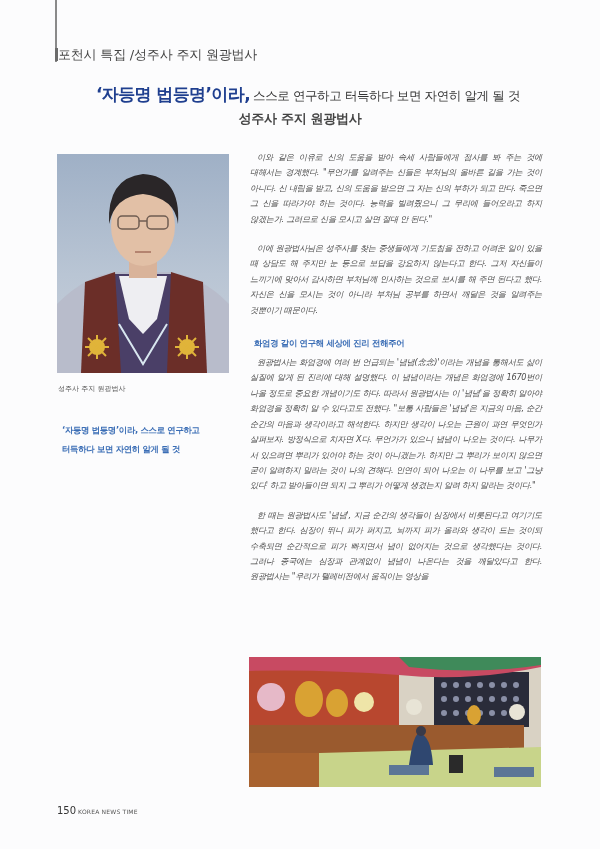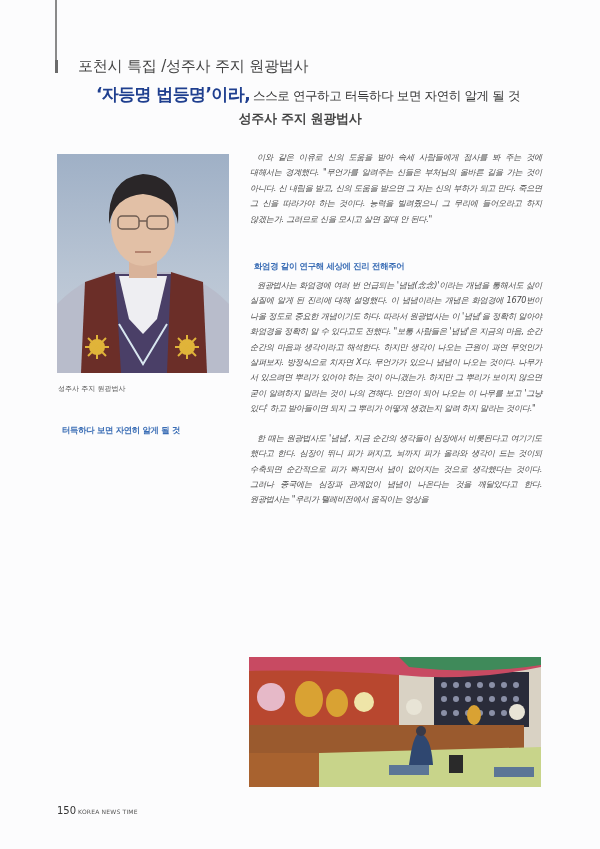--- a/index.html
+++ b/index.html
@@ -2,22 +2,22 @@
 <html><head>
   <meta charset="utf-8">
   <style>
     html, body { margin: 0; padding: 0; }
     body {
       width: 600px; height: 849px; background: #fcfcfd; position: relative; overflow: hidden;
       font-family: "DejaVu Sans", sans-serif; color: #3a3a3a;
     }
     .top-rule { position: absolute; left: 55px; top: 0; width: 2px; height: 62px; background: #8a8a8a; }
     .section-label {
-      position: absolute; left: 55px; top: 60px; font-size: 15px; color: #444;
-      border-left: 3px solid #6b6b6b; padding-left: 20px; line-height: 13px; letter-spacing: -0.2px;
+      position: absolute; left: 55px; top: 48px; font-size: 13px; color: #444;
+      border-left: 3px solid #6b6b6b; padding-left: 0; line-height: 13px; letter-spacing: -0.2px;
     }
     .headline {
       position: absolute; left: 8px; top: 83px; width: 600px; text-align: center; white-space: nowrap;
     }
     .headline .hl-main { font-size: 17px; font-weight: bold; color: #1f3f8f; letter-spacing: -0.6px; }
     .headline .hl-sub { font-size: 12.5px; color: #333; letter-spacing: -0.4px; margin-left: 3px; }
     .byline {
       position: absolute; left: 0; top: 110px; width: 600px; text-align: center;
       font-size: 13px; font-weight: bold; color: #444; letter-spacing: -0.3px;
     }
@@ -95,26 +95,28 @@
       <line x1="82" y1="67" x2="90" y2="67"></line>
     </g>
 
     <line x1="78" y1="98" x2="94" y2="98" stroke="#a5705e" stroke-width="1.5"></line>
   </svg>
 </div>
 <div class="caption">성주사 주지 원광법사</div>
 
 <div class="col-left">
   <div class="gap-m"></div>
+  <p class="subhead">‘자등명 법등명’이라, 스스로 연구하고</p>
   <p class="subhead">터득하다 보면 자연히 알게 될 것</p>
 </div>
 
 <div class="col-right">
   <p class="body">이와 같은 이유로 신의 도움을 받아 속세 사람들에게 점사를 봐 주는 것에 대해서는 경계했다. "무언가를 알려주는 신들은 부처님의 올바른 길을 가는 것이 아니다. 신 내림을 받고, 신의 도움을 받으면 그 자는 신의 부하가 되고 만다. 죽으면 그 신을 따라가야 하는 것이다. 능력을 빌려줬으니 그 무리에 들어오라고 하지 않겠는가. 그러므로 신을 모시고 살면 절대 안 된다."</p>
   <div class="gap-m"></div>
+  <p class="body">이에 원광법사님은 성주사를 찾는 중생들에게 기도침을 전하고 어려운 일이 있을 때 상담도 해 주지만 눈 등으로 보답을 강요하지 않는다고 한다. 그저 자신들이 느끼기에 맞아서 감사하면 부처님께 인사하는 것으로 보시를 해 주면 된다고 했다. 자신은 신을 모시는 것이 아니라 부처님 공부를 하면서 깨달은 것을 알려주는 것뿐이기 때문이다.</p>
   <div class="gap-m"></div>
   <p class="subhead">화엄경 같이 연구해 세상에 진리 전해주어</p>
   <p class="body">원광법사는 화엄경에 여러 번 언급되는 '념념(念念)'이라는 개념을 통해서도 삶이 실질에 알게 된 진리에 대해 설명했다. 이 념념이라는 개념은 화엄경에 1670번이 나올 정도로 중요한 개념이기도 하다. 따라서 원광법사는 이 '념념'을 정확히 알아야 화엄경을 정확히 알 수 있다고도 전했다. "보통 사람들은 '념념'은 지금의 마음, 순간 순간의 마음과 생각이라고 해석한다. 하지만 생각이 나오는 근원이 과연 무엇인가 살펴보자. 방정식으로 치자면 X다. 무언가가 있으니 념념이 나오는 것이다. 나무가 서 있으려면 뿌리가 있어야 하는 것이 아니겠는가. 하지만 그 뿌리가 보이지 않으면 굳이 알려하지 말라는 것이 나의 견해다. 인연이 되어 나오는 이 나무를 보고 '그냥 있다' 하고 받아들이면 되지 그 뿌리가 어떻게 생겼는지 알려 하지 말라는 것이다."</p>
   <div class="gap-m"></div>
   <p class="body">한 때는 원광법사도 '념념', 지금 순간의 생각들이 심장에서 비롯된다고 여기기도 했다고 한다. 심장이 뛰니 피가 퍼지고, 뇌까지 피가 올라와 생각이 드는 것이되 수축되면 순간적으로 피가 빠지면서 념이 없어지는 것으로 생각했다는 것이다. 그러나 종국에는 심장과 관계없이 념념이 나온다는 것을 깨달았다고 한다. 원광법사는 "우리가 텔레비전에서 움직이는 영상을</p>
 </div>
 
 <div class="photo-temple">
   <svg width="292" height="130" viewBox="0 0 292 130">
     <rect width="292" height="130" fill="#d9d2c4"></rect>

